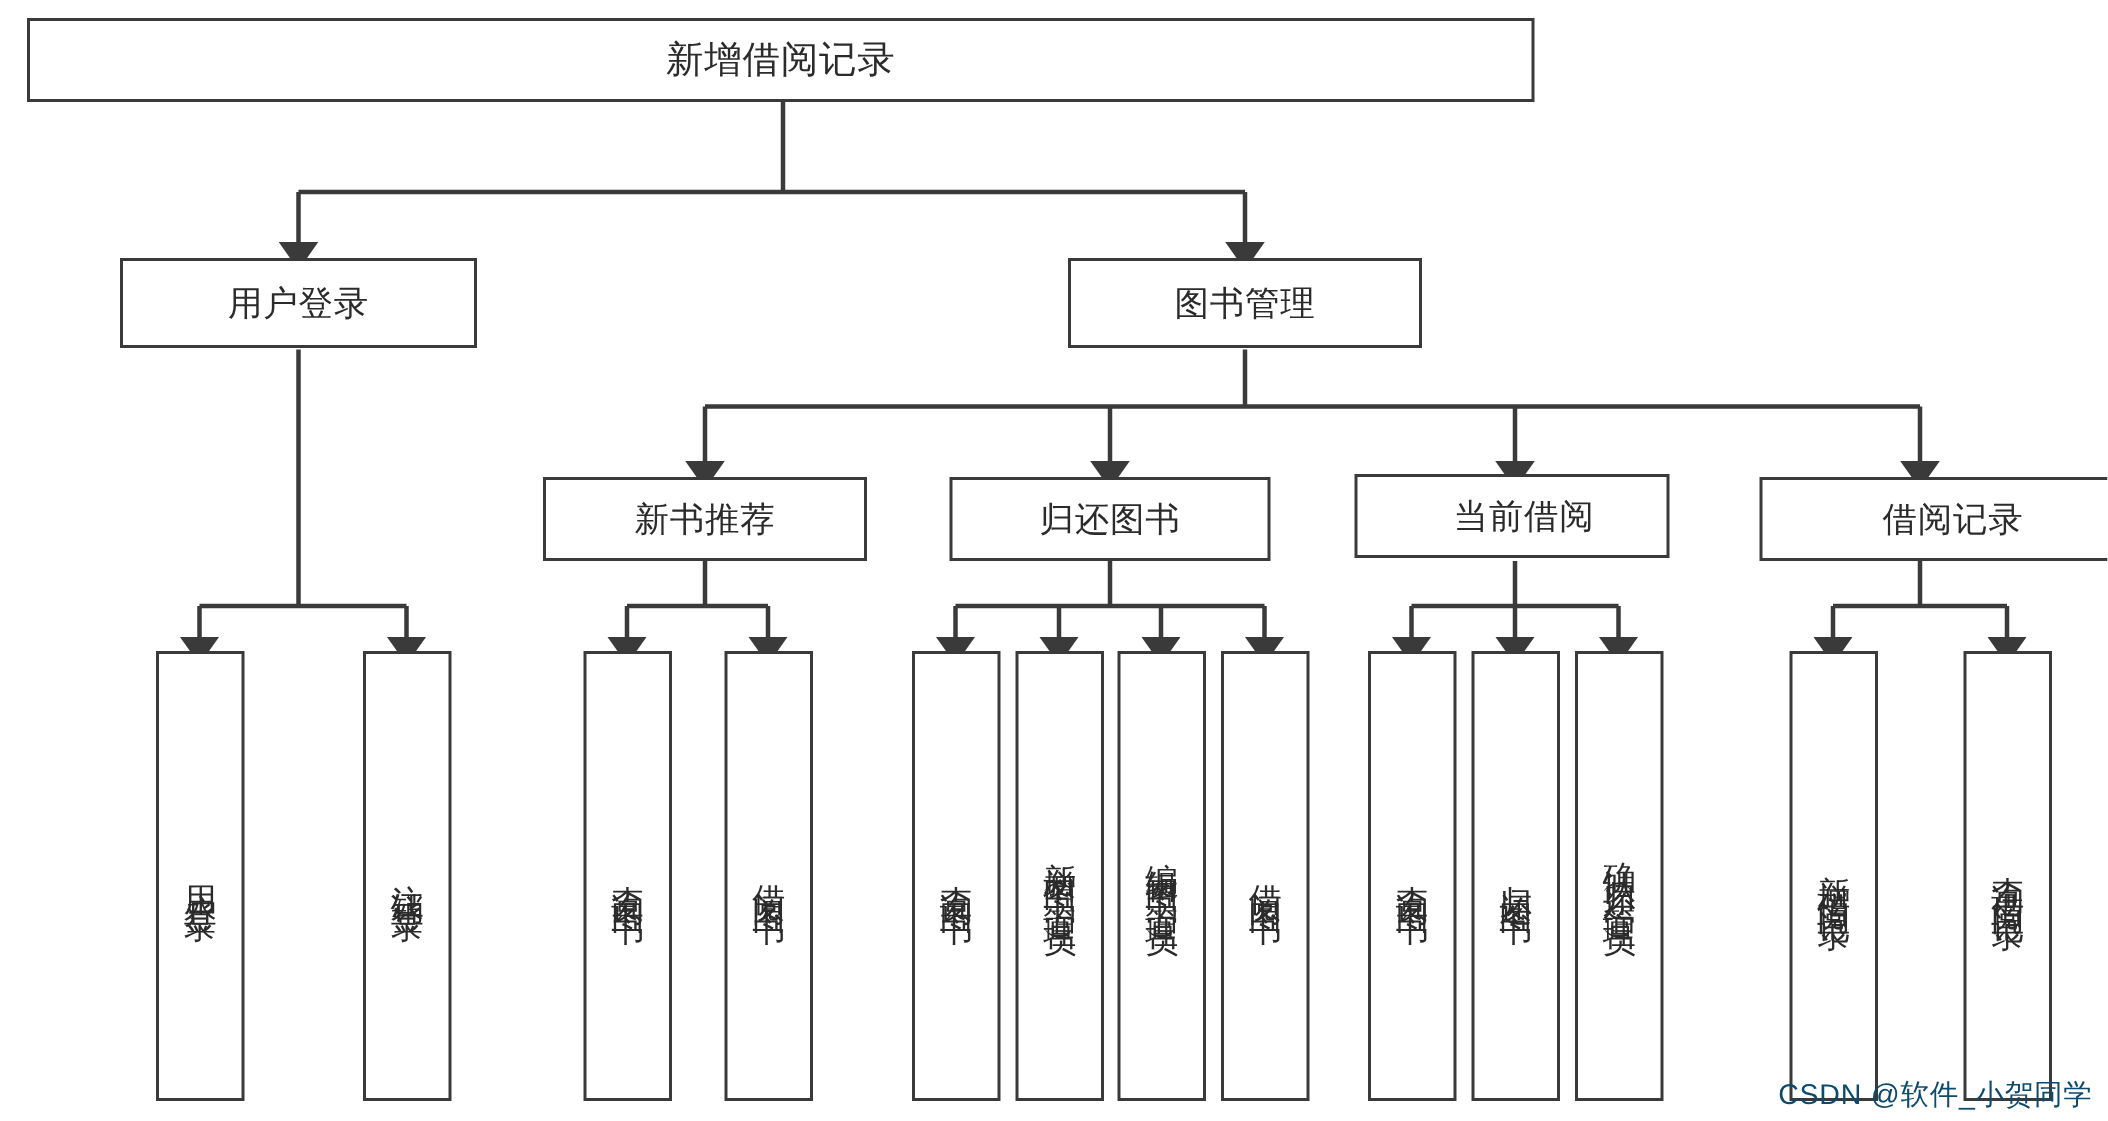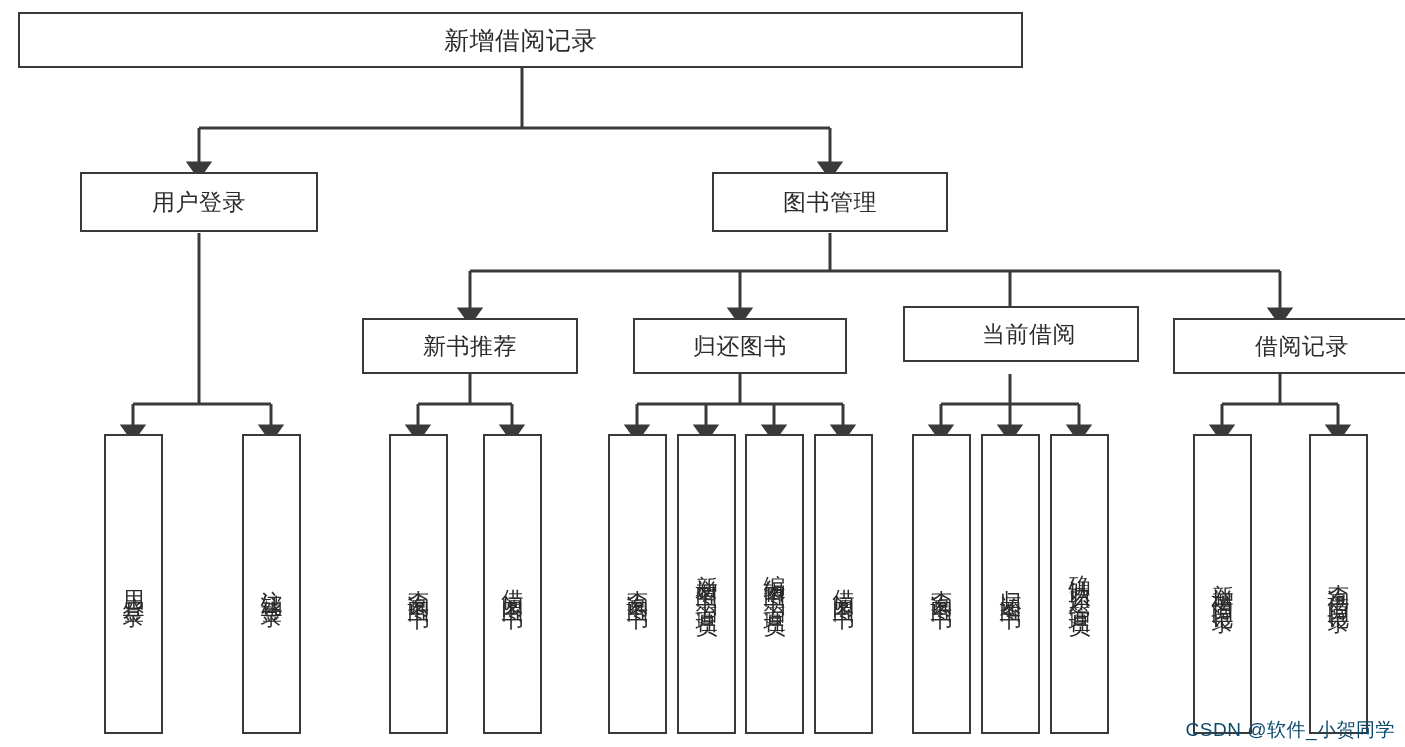--- a/index.html
+++ b/index.html
@@ -138,21 +138,21 @@
   <div class="node horiz" style="left:362px; top:318px; width:216px; height:56px;">
     <span>新书推荐</span>
   </div>
 
   <div class="node horiz" style="left:712px; top:172px; width:236px; height:60px;">
     <span>图书管理</span>
   </div>
   <div class="node horiz" style="left:633px; top:318px; width:214px; height:56px;">
     <span>归还图书</span>
   </div>
-  <div class="node horiz" style="left:903px; top:306px; width:236px; height:56px;padding-left:16px;">
+  <div class="node horiz" style="left:903px; top:316px; width:210px; height:56px;padding-left:16px;">
     <span>当前借阅</span>
   </div>
   <div class="node horiz" style="left:1173px; top:318px; width:258px; height:56px;">
     <span>借阅记录</span>
   </div>
 
   <div class="node leaf" style="left:104px; top:434px; width:59px; height:300px;">
     <span class="vtext">用户登录</span>
   </div>
   <div class="node leaf" style="left:242px; top:434px; width:59px; height:300px;">

